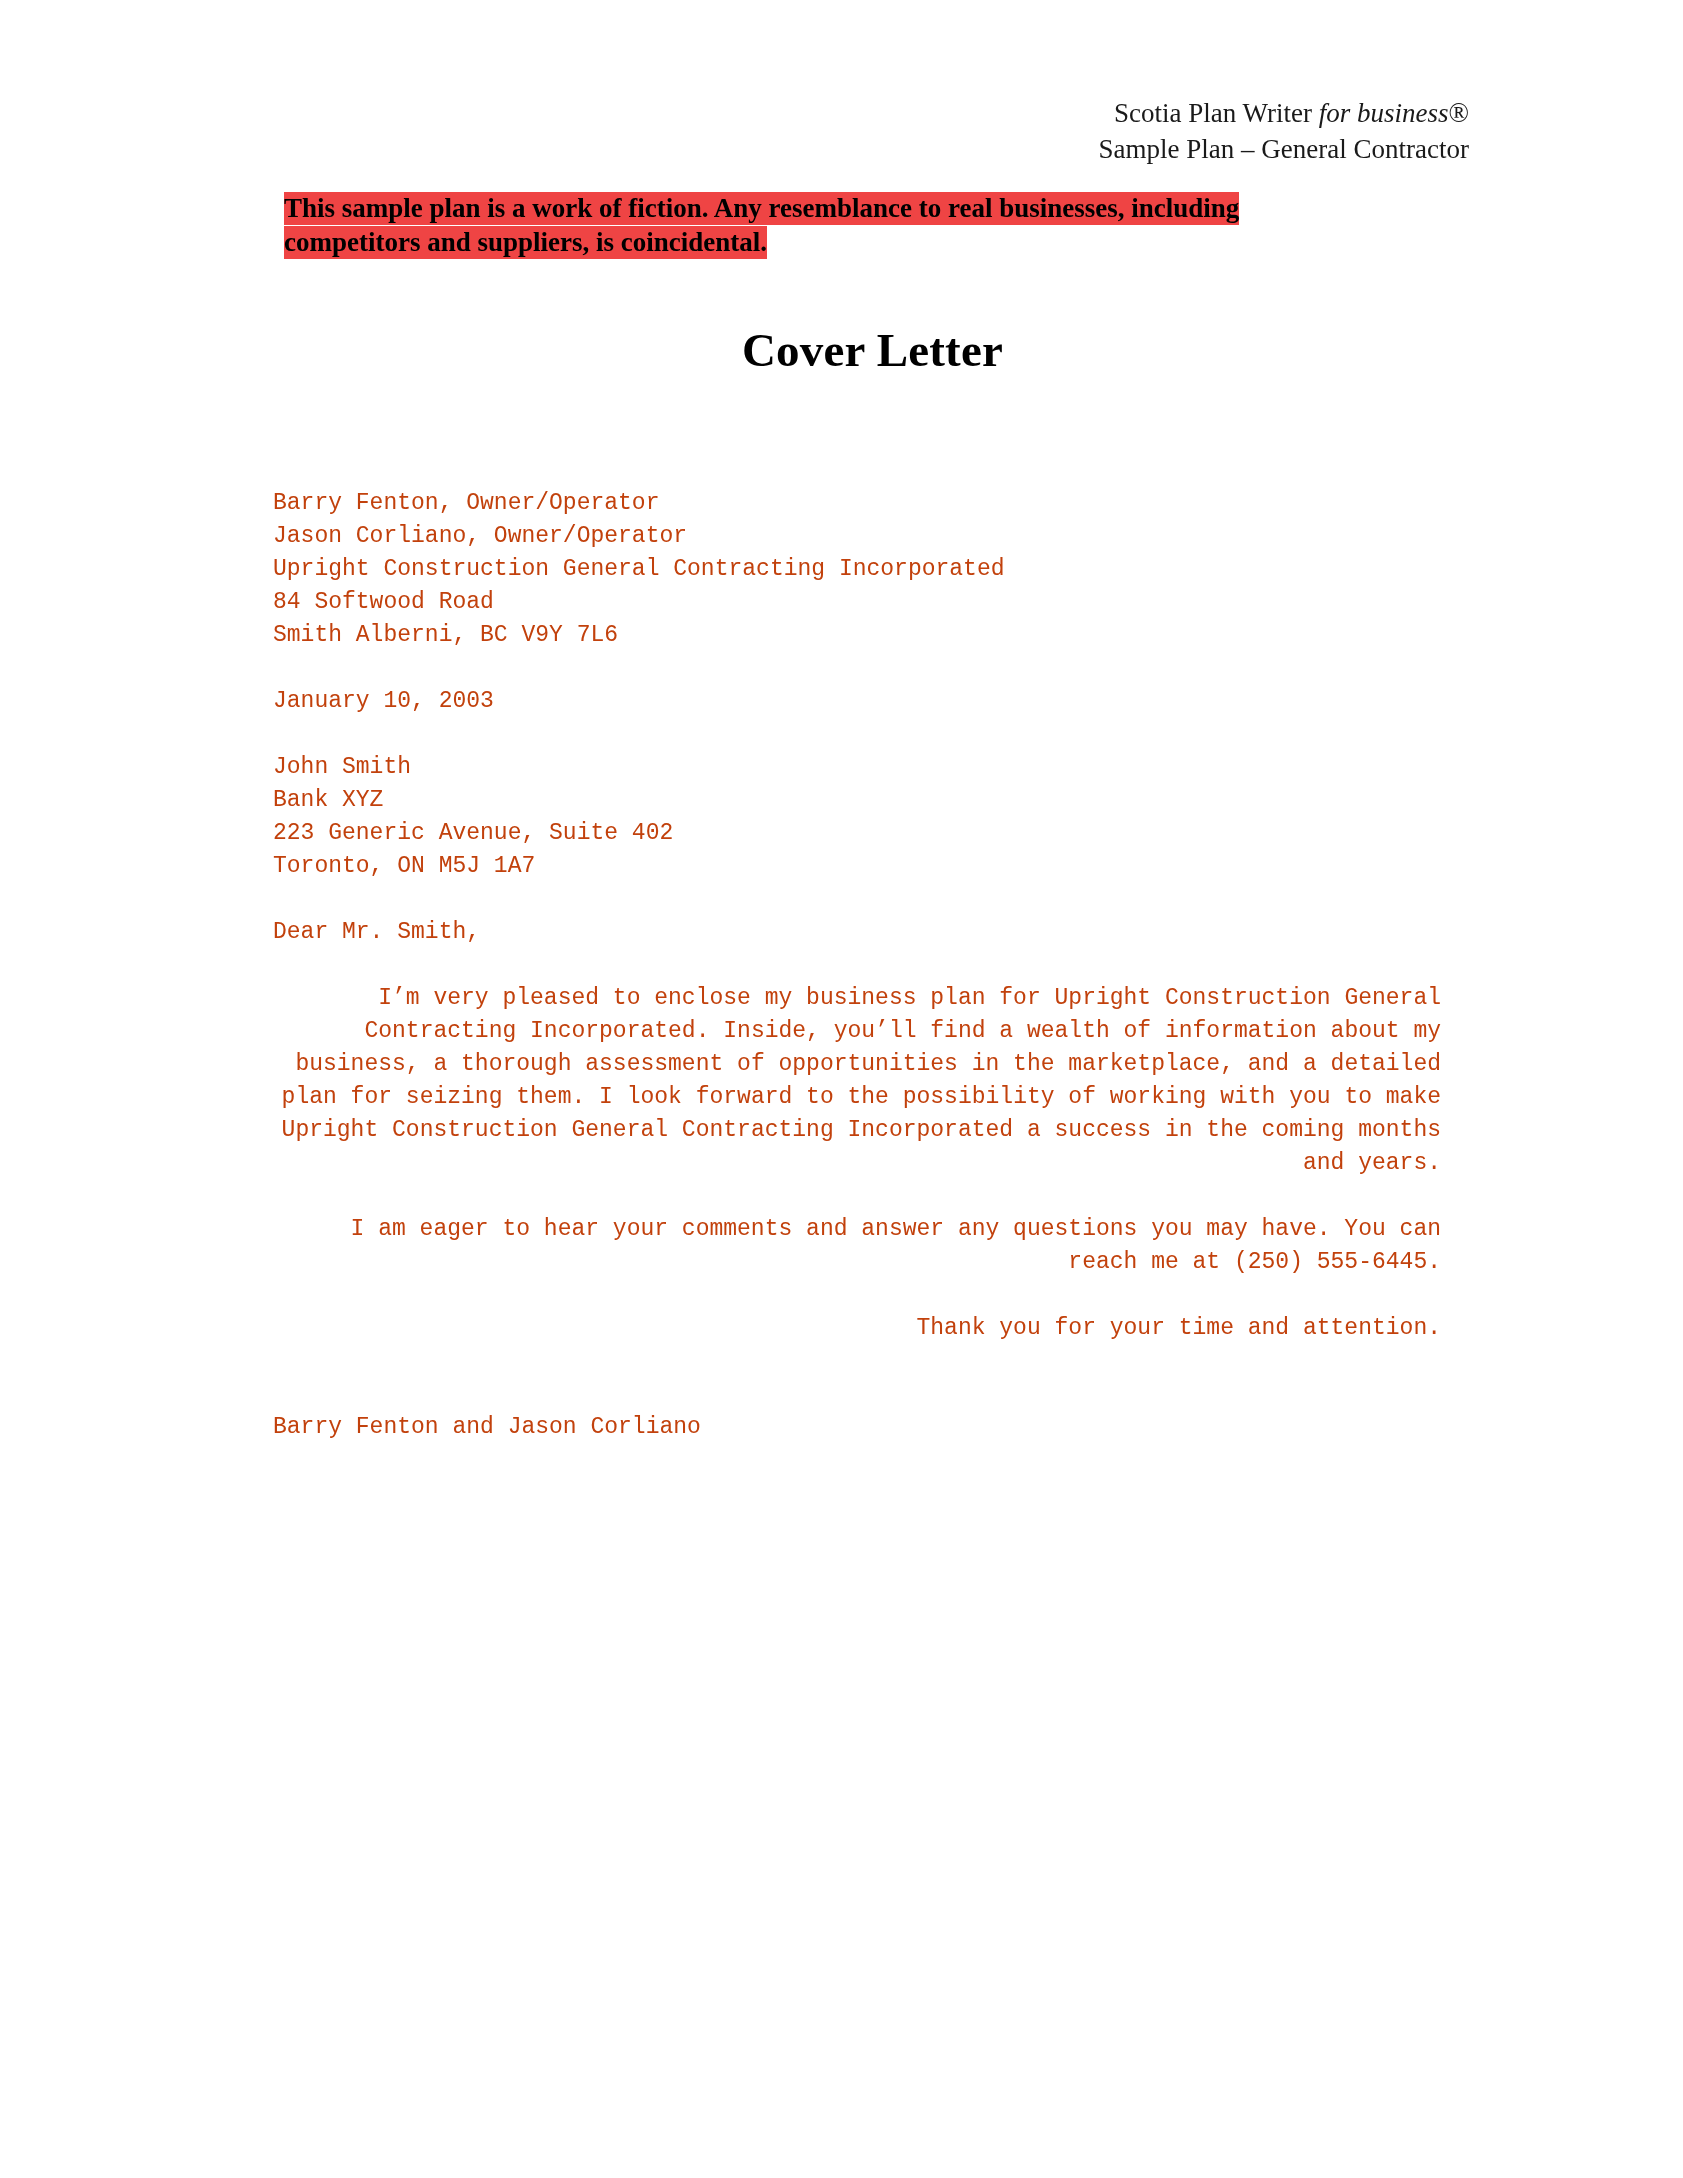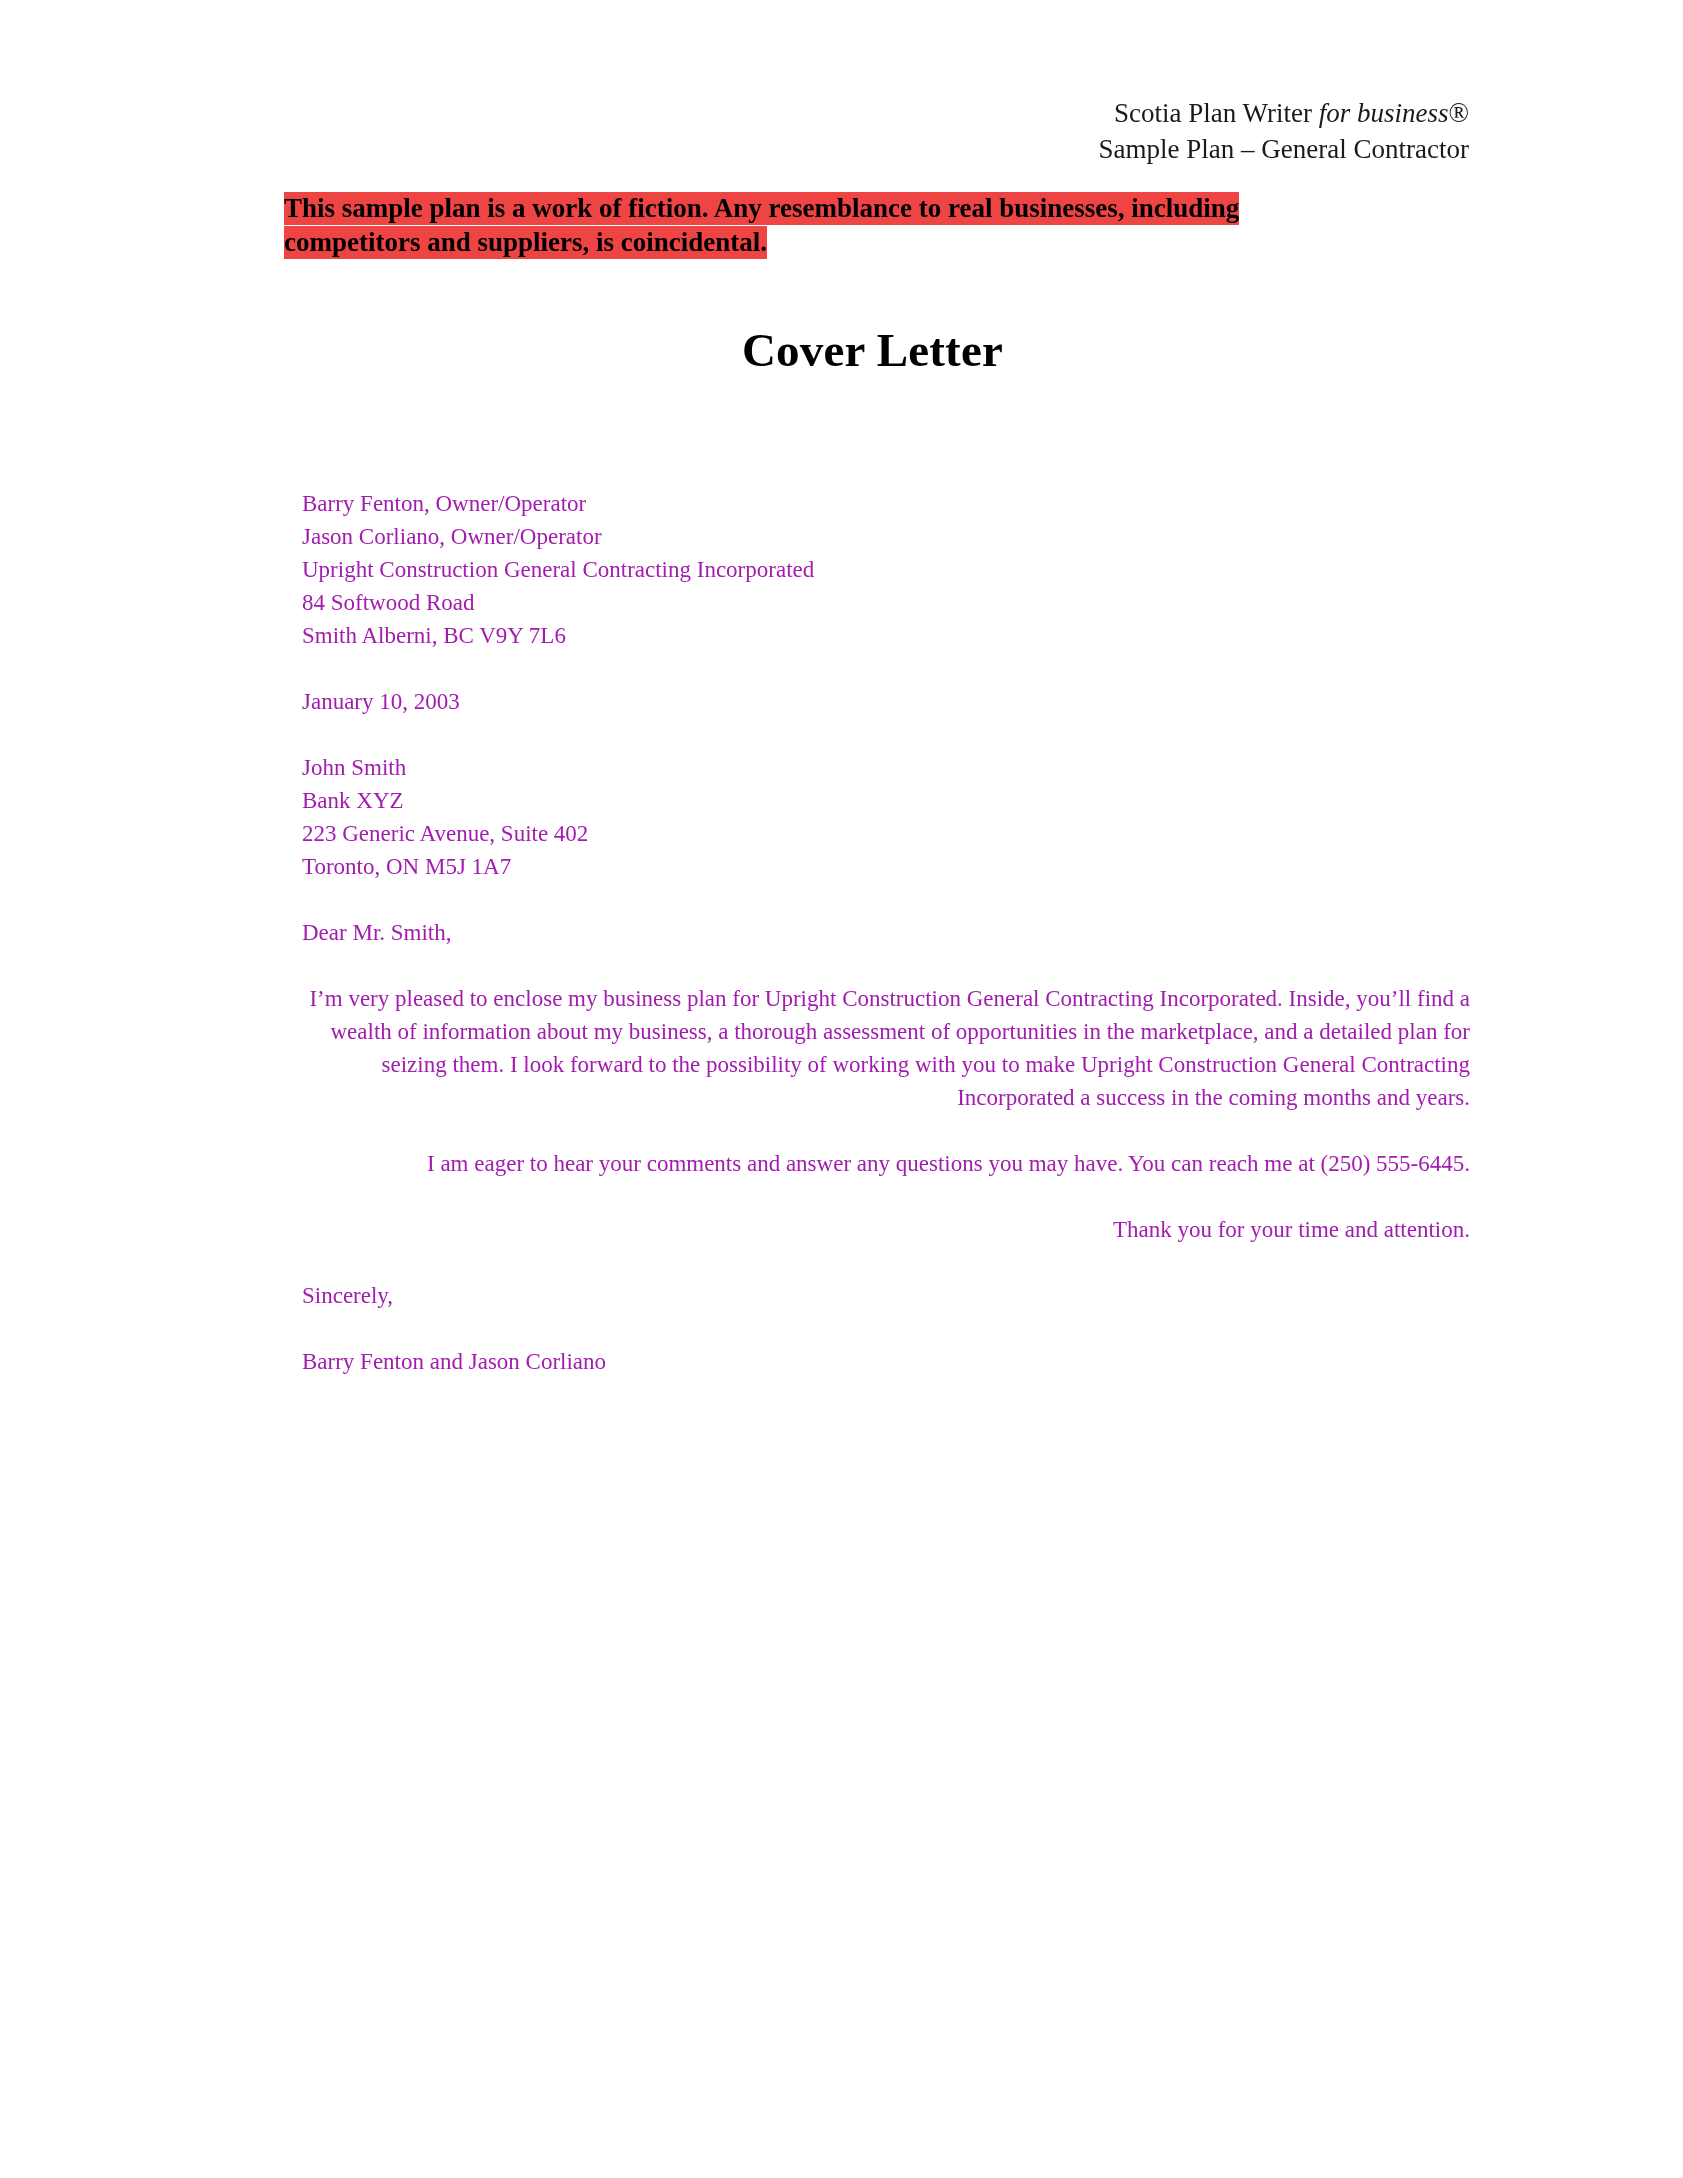--- a/index.html
+++ b/index.html
@@ -70,27 +70,27 @@
     line-height: 57px;
     letter-spacing: 0.2px;
     color: #000000;
     
     transform: translateX(-10px);
   }
 
   
   .letter {
     position: absolute;
-    left: 261px;
+    left: 232px;
     top: 487px;
     width: 1168px;
-    font-family: Liberation Serif, serif;
+    font-family: Liberation Mono, monospace;
     font-size: 23px;
     line-height: 33px;
-    color: #a21caf;
+    color: #c2410c;
   }
   .block { margin: 0; }
   .block .ln { display: block; }
   .gap { height: 33px; }
 
   .para {
     margin: 0;
     text-align: right;
   }
 </style>
@@ -149,23 +149,20 @@
     <div class="gap"></div>
 
     <p class="para">I am eager to hear your comments and answer any questions you may have. You can reach me at (250) 555-6445.</p>
 
     <div class="gap"></div>
 
     <p class="para">Thank you for your time and attention.</p>
 
     <div class="gap"></div>
 
-    <div class="block">
-      <span class="ln">Sincerely,</span>
-    </div>
 
     <div class="gap"></div>
 
     <div class="block">
       <span class="ln">Barry Fenton and Jason Corliano</span>
     </div>
 
   </div>
 
 </div>

